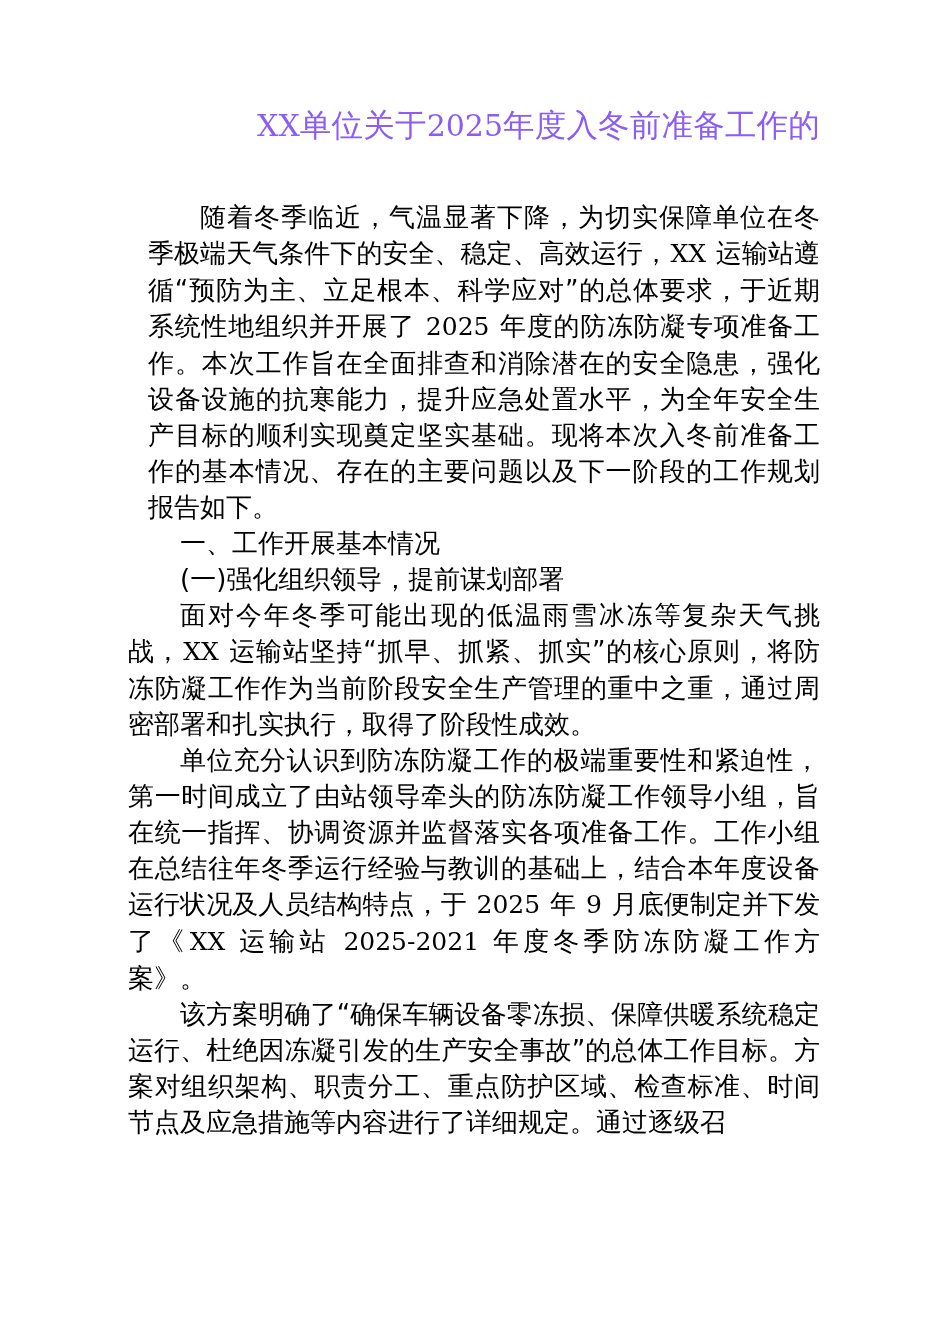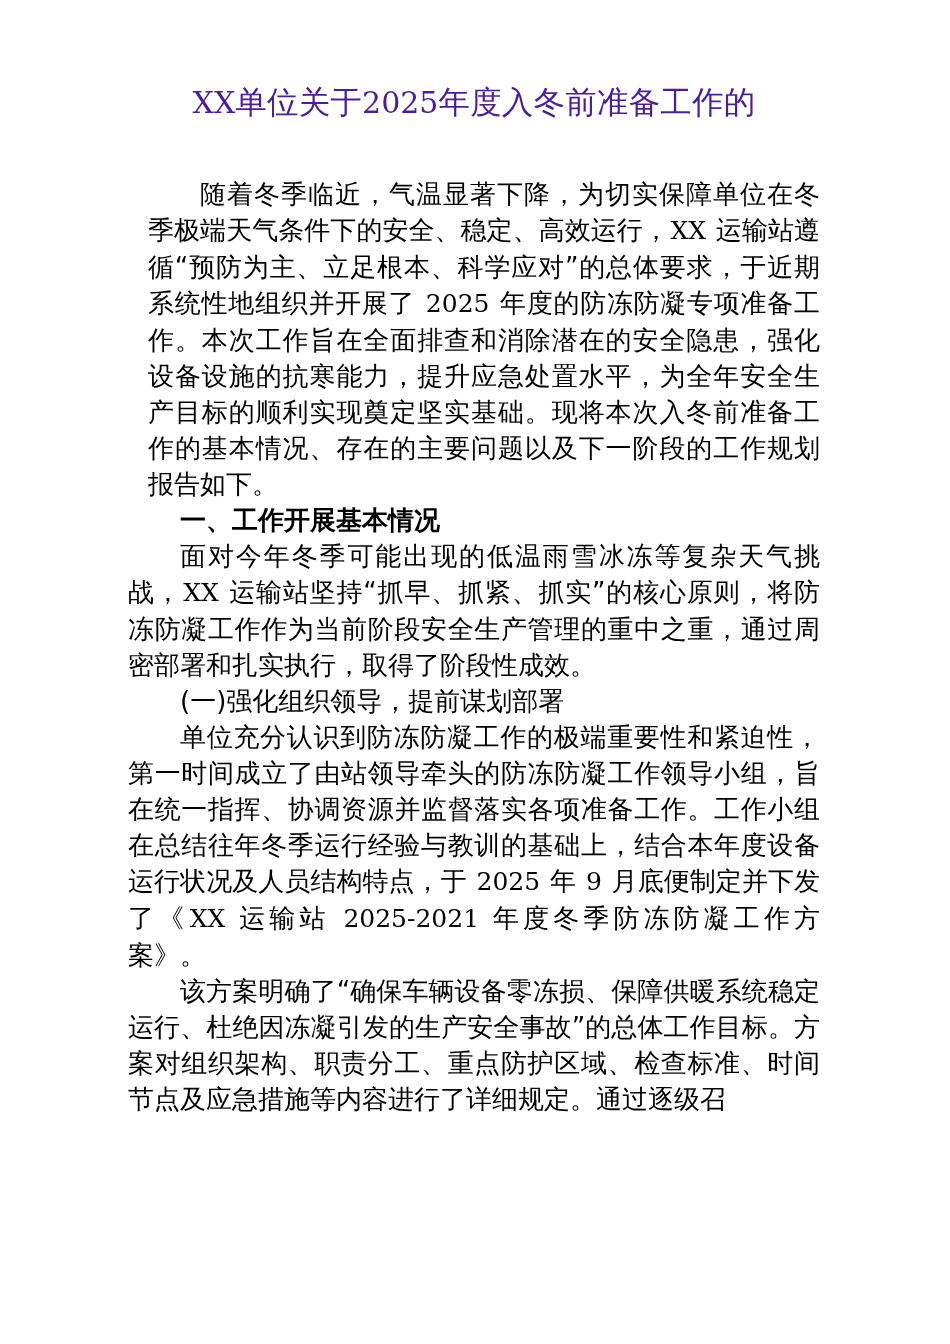--- a/index.html
+++ b/index.html
@@ -25,28 +25,28 @@
   #doc-body {
     position: absolute;
     left: 128px;
     top: 0;
     width: 692px;   
     height: 1344px;
   }
   
   .doc-title {
     margin: 0;
-    padding-top: 71px;
-    text-align: center;
+    padding-top: 94px;
+    text-align: right;
     font-family: "DejaVu Sans", "Liberation Sans", sans-serif;
     font-size: 31.5px;
     font-weight: 400;
     line-height: 62px;
     letter-spacing: 0.2px;
-    color: #4c1d95;
+    color: #8b5cf6;
   }
   .doc-title .latin {
     font-family: "DejaVu Serif", "Liberation Serif", serif;
     font-size: 30px;
     letter-spacing: 0;
   }
   .title-line {
     display: block;
     white-space: nowrap;
   }
@@ -59,21 +59,21 @@
     text-justify: inter-character;
     text-align-last: left;
     letter-spacing: 0;
     word-break: break-all;
     color: #000;
   }
   .para.indent {
     text-indent: 52px;
   }
   .para.bold {
-    font-weight: 700;
+    font-weight: 400;
   }
   .para .latin {
     font-family: "DejaVu Serif", "Liberation Serif", serif;
     font-size: 25px;
     padding: 0 1.5px;
   }
   
   #first-para {
     margin-top: 42px;
     margin-left: 20px;
@@ -93,23 +93,23 @@
     <h1 class="doc-title">
       <span class="title-line"><span class="latin">XX</span><span>单位关于</span><span class="latin">2025</span><span>年度入冬前准备工作的</span></span>
     </h1>
 
     <div id="body-flow">
 
       <p id="first-para" class="para indent">随着冬季临近，气温显著下降，为切实保障单位在冬季极端天气条件下的安全、稳定、高效运行，<span class="latin">XX</span> 运输站遵循“预防为主、立足根本、科学应对”的总体要求，于近期系统性地组织并开展了 <span class="latin">2025</span> 年度的防冻防凝专项准备工作。本次工作旨在全面排查和消除潜在的安全隐患，强化设备设施的抗寒能力，提升应急处置水平，为全年安全生产目标的顺利实现奠定坚实基础。现将本次入冬前准备工作的基本情况、存在的主要问题以及下一阶段的工作规划报告如下。</p>
 
       <p class="para indent bold">一、工作开展基本情况</p>
 
+      <p class="para indent">(一)强化组织领导，提前谋划部署</p>
+
       <p class="para indent">面对今年冬季可能出现的低温雨雪冰冻等复杂天气挑战，<span class="latin">XX</span> 运输站坚持“抓早、抓紧、抓实”的核心原则，将防冻防凝工作作为当前阶段安全生产管理的重中之重，通过周密部署和扎实执行，取得了阶段性成效。</p>
-
-      <p class="para indent">(一)强化组织领导，提前谋划部署</p>
 
       <p class="para indent">单位充分认识到防冻防凝工作的极端重要性和紧迫性，第一时间成立了由站领导牵头的防冻防凝工作领导小组，旨在统一指挥、协调资源并监督落实各项准备工作。工作小组在总结往年冬季运行经验与教训的基础上，结合本年度设备运行状况及人员结构特点，于 <span class="latin">2025</span> 年 <span class="latin">9</span> 月底便制定并下发了《<span class="latin">XX</span> 运输站 <span class="latin">2025-2021</span> 年度冬季防冻防凝工作方案》。</p>
 
       <p class="para indent">该方案明确了“确保车辆设备零冻损、保障供暖系统稳定运行、杜绝因冻凝引发的生产安全事故”的总体工作目标。方案对组织架构、职责分工、重点防护区域、检查标准、时间节点及应急措施等内容进行了详细规定。通过逐级召</p>
 
     </div>
   </div>
 </div>
 
 </body></html>

